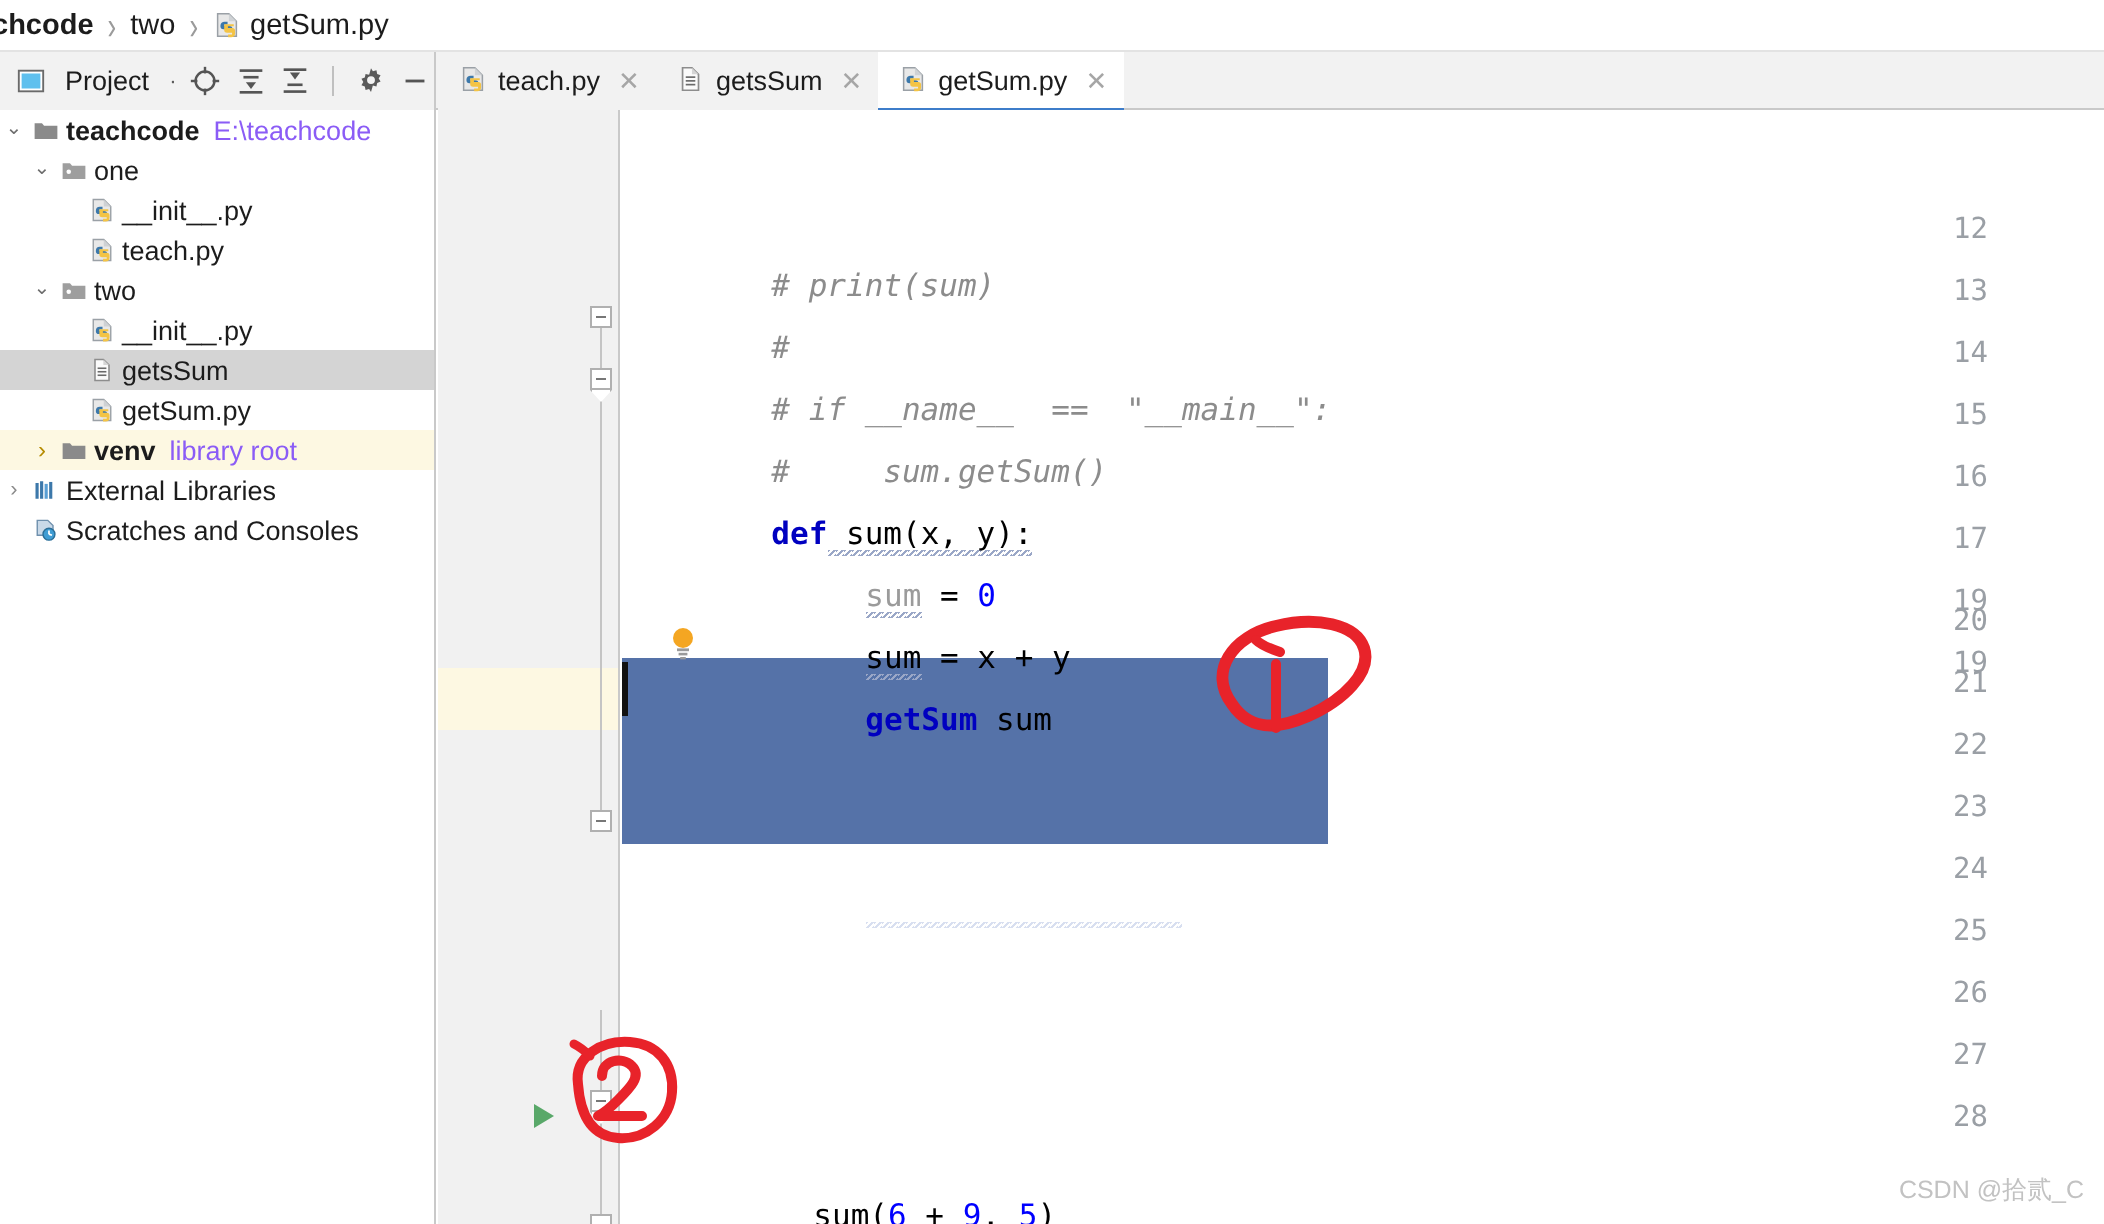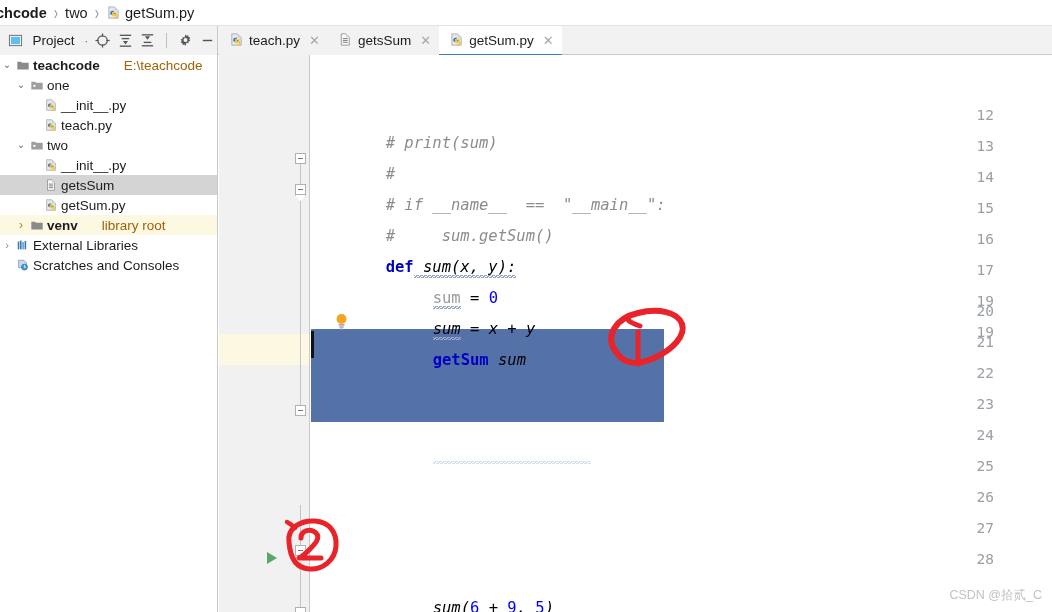--- a/index.html
+++ b/index.html
@@ -81,21 +81,21 @@
   }
   .tree-row.sel { background: #d4d4d4; }
   .tree-row.hl  { background: #fdf8e2; }
   .arrow {
     width: 14px; flex: 0 0 14px; text-align: center;
     color: #6e6e6e; font-size: 10px; line-height: 1;
   }
   .node-ico { width: 17px; flex: 0 0 17px; display: flex; align-items: center; justify-content: center; }
   .node-label { margin-left: 2px; }
   .node-label.bold { font-weight: bold; }
-  .node-sub { color: #a16207; margin-left: 24px; }
+  .node-sub { color: #8b5cf6; margin-left: 7px; }
 
   
   .editor {
     position: absolute; left: 219px; top: 55px; width: 833px; height: 557px;
     background: #ffffff; overflow: hidden;
   }
   .gutter {
     position: absolute; left: 0; top: 0; width: 91px; height: 557px;
     background: #f1f1f1; border-right: 1px solid #c9c9c9;
   }
@@ -131,21 +131,21 @@
   .cline {
     position: absolute; left: 0; height: 31px; line-height: 31px;
     white-space: pre;
   }
   .sel-band { position: absolute; background: #5572a8; }
 
   .kw   { color: #0000c0; font-weight: bold; }
   .cmt  { color: #8c8c8c; font-style: italic; }
   .num  { color: #0000ff; }
   .str  { color: #008000; }
-  .plain{ color: #000000; font-style: italic; }
+  .plain{ color: #000000; }
   .unres { color: #9b9b9b; }
   .onsel { color: #ffffff; }
 
   .squig {
     background-image: repeating-linear-gradient(135deg,
       #9aa7c7 0 1px, transparent 1px 2px);
     background-repeat: repeat-x;
     background-size: 4px 3px;
     background-position: 0 bottom;
     padding-bottom: 2px;
@@ -508,21 +508,21 @@
 
       <div class="cline" style="top:352px;padding-left:47px;">
         <span class="onsel squig-w">print(sum(6+9,5))</span>
       </div>
 
       <div class="cline" style="top:383px;padding-left:47px;">
         <span class="onsel">print("这是函数所在文件的内部")</span>
       </div>
 
 
-      <div class="cline" style="top:507px;padding-left:47px;">
+      <div class="cline" style="top:507px;padding-left:21px;">
         <span class="plain">sum(</span><span class="num">6</span><span class="plain"> + </span><span class="num">9</span><span class="plain">, </span><span class="num">5</span><span class="plain">)</span>
       </div>
 
       <div class="cline" style="top:538px;padding-left:47px;">
         
       </div>
     </div>
   </div>
 
   <svg class="anno" style="left:596px;top:300px;" width="100" height="92" viewBox="0 0 100 92">

